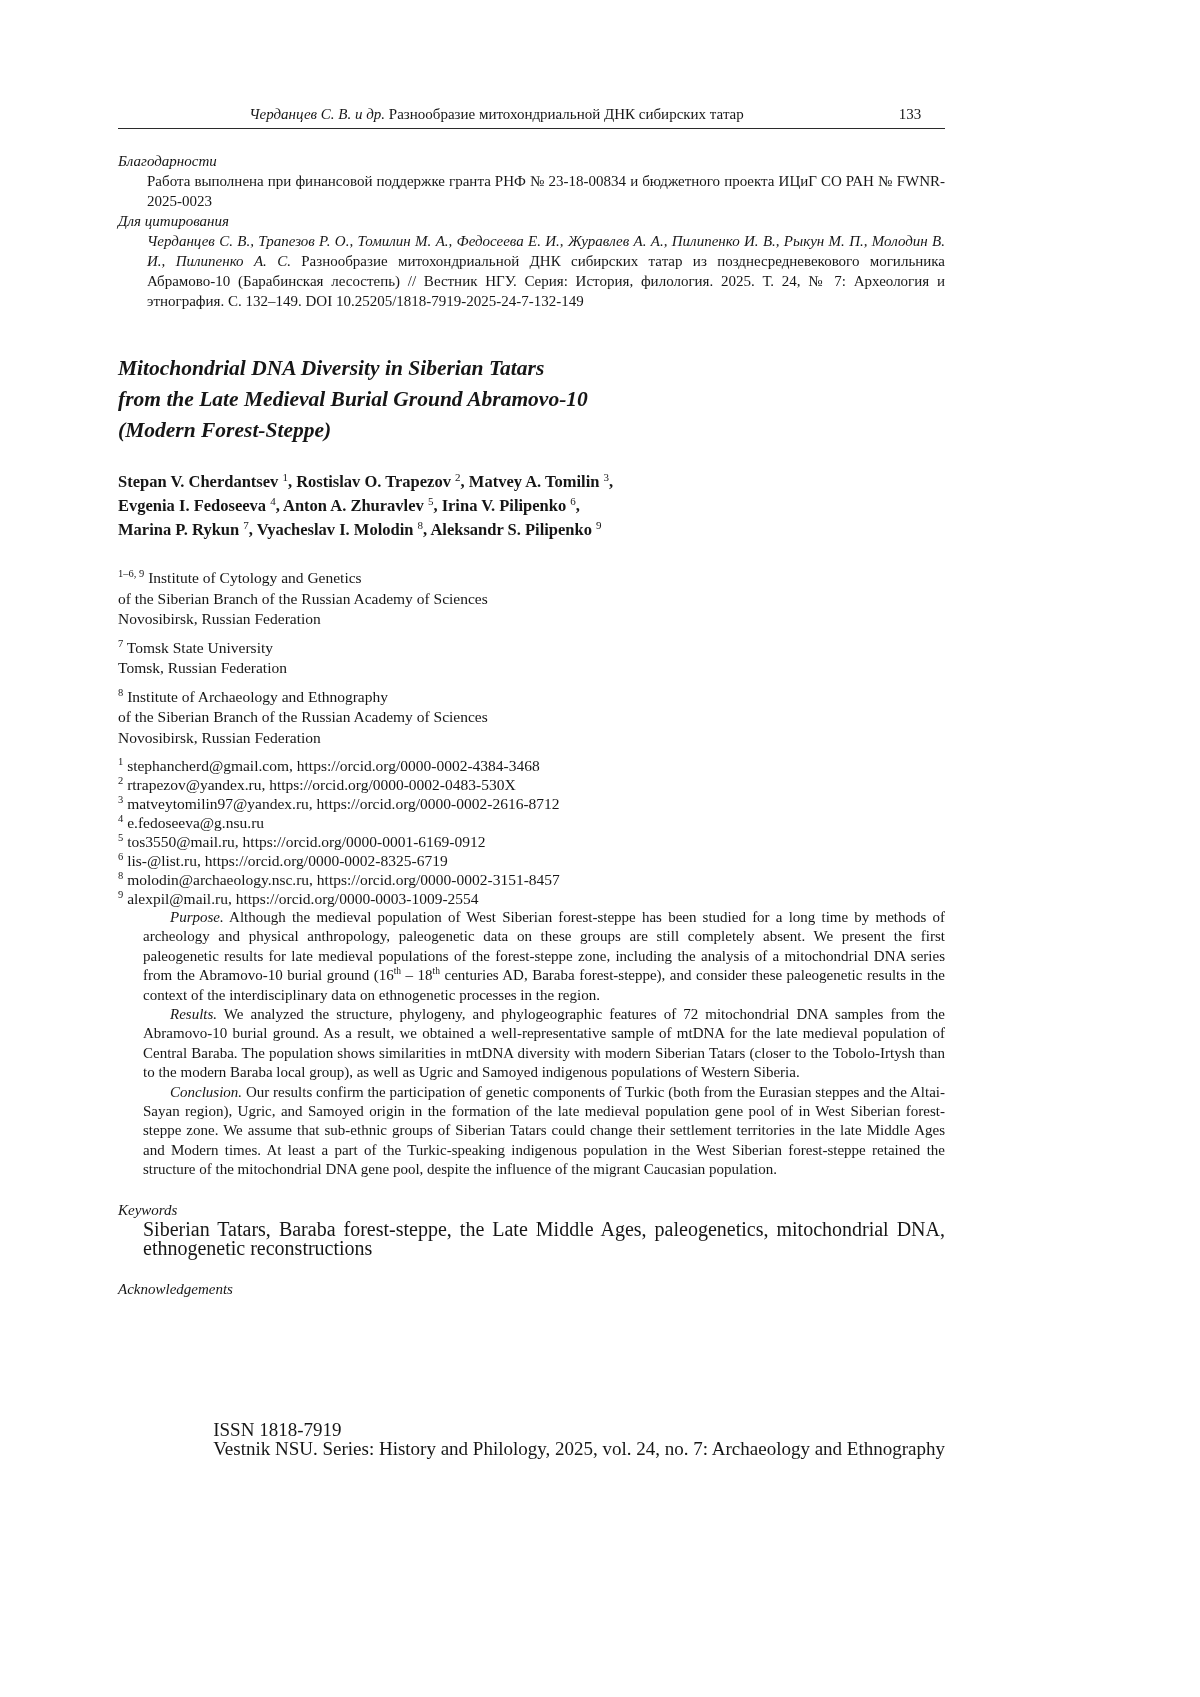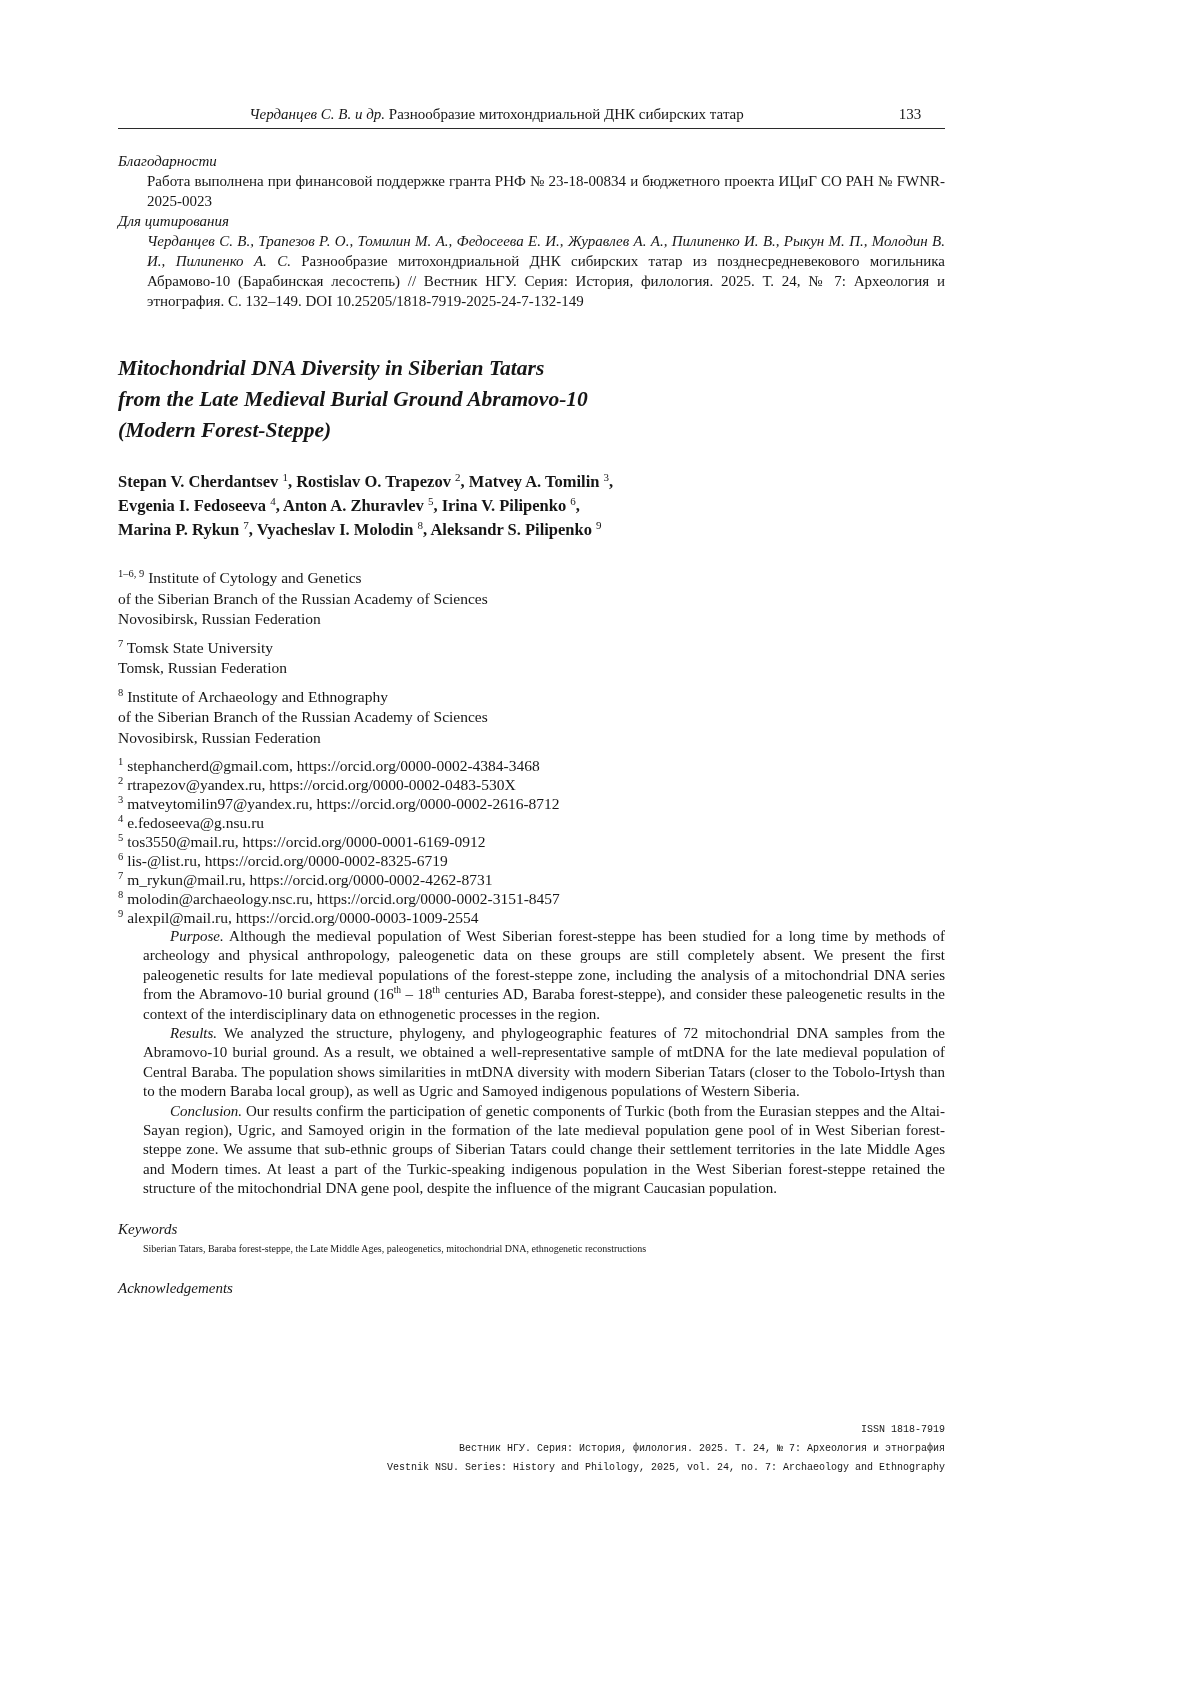--- a/index.html
+++ b/index.html
@@ -84,33 +84,31 @@
     margin-left: 25px;
     text-align: justify;
     font-size: 15px;
     line-height: 19.4px;
     text-indent: 27px;
   }
   .abs-par sup { font-size: 9.5px; vertical-align: super; line-height: 0; }
   .plain-par {
     margin-left: 25px;
     text-align: justify;
-    font-size: 10px;
+    font-size: 20px;
     line-height: 19.4px;
   }
 
   
   .page-footer {
     position: absolute;
     top: 1420px;
     right: 255px;
-    text-align: right;
-    font-size: 10px;
+    font-size: 19px;
     line-height: 19px;
-    font-family: Liberation Mono, monospace;
   }
 </style>
 </head>
 <body>
 
 <div class="content">
 
   <header class="running-head">
     <div class="rh-center">
       <span class="italic">Черданцев С. В. и др.</span><span> Разнообразие митохондриальной ДНК сибирских татар</span>
@@ -167,33 +165,31 @@
     </div>
   </div>
 
   <div class="contacts">
     <div class="contact-line"><sup>1</sup> <span>stephancherd@gmail.com, https://orcid.org/0000-0002-4384-3468</span></div>
     <div class="contact-line"><sup>2</sup> <span>rtrapezov@yandex.ru, https://orcid.org/0000-0002-0483-530X</span></div>
     <div class="contact-line"><sup>3</sup> <span>matveytomilin97@yandex.ru, https://orcid.org/0000-0002-2616-8712</span></div>
     <div class="contact-line"><sup>4</sup> <span>e.fedoseeva@g.nsu.ru</span></div>
     <div class="contact-line"><sup>5</sup> <span>tos3550@mail.ru, https://orcid.org/0000-0001-6169-0912</span></div>
     <div class="contact-line"><sup>6</sup> <span>lis-@list.ru, https://orcid.org/0000-0002-8325-6719</span></div>
-    <div class="contact-line"><sup>7</sup> <span>m_rykun@mail.ru, https://orcid.org/0000-0002-4262-8731</span></div>
     <div class="contact-line"><sup>8</sup> <span>molodin@archaeology.nsc.ru, https://orcid.org/0000-0002-3151-8457</span></div>
     <div class="contact-line"><sup>9</sup> <span>alexpil@mail.ru, https://orcid.org/0000-0003-1009-2554</span></div>
   </div>
 
   <p class="abs-par"><span class="italic">Purpose.</span> <span>Although the medieval population of West Siberian forest-steppe has been studied for a long time by methods of archeology and physical anthropology, paleogenetic data on these groups are still completely absent. We present the first paleogenetic results for late medieval populations of the forest-steppe zone, including the analysis of a mitochondrial DNA series from the Abramovo-10 burial ground (16</span><sup>th</sup><span> – 18</span><sup>th</sup><span> centuries AD, Baraba forest-steppe), and consider these paleogenetic results in the context of the interdisciplinary data on ethnogenetic processes in the region.</span></p>
   <p class="abs-par"><span class="italic">Results.</span> <span>We analyzed the structure, phylogeny, and phylogeographic features of 72 mitochondrial DNA samples from the Abramovo-10 burial ground. As a result, we obtained a well-representative sample of mtDNA for the late medieval population of Central Baraba. The population shows similarities in mtDNA diversity with modern Siberian Tatars (closer to the Tobolo-Irtysh than to the modern Baraba local group), as well as Ugric and Samoyed indigenous populations of Western Siberia.</span></p>
   <p class="abs-par"><span class="italic">Conclusion.</span> <span>Our results confirm the participation of genetic components of Turkic (both from the Eurasian steppes and the Altai-Sayan region), Ugric, and Samoyed origin in the formation of the late medieval population gene pool of in West Siberian forest-steppe zone. We assume that sub-ethnic groups of Siberian Tatars could change their settlement territories in the late Middle Ages and Modern times. At least a part of the Turkic-speaking indigenous population in the West Siberian forest-steppe retained the structure of the mitochondrial DNA gene pool, despite the influence of the migrant Caucasian population.</span></p>
 
   <div class="section-heading italic">Keywords</div>
   <p class="plain-par">Siberian Tatars, Baraba forest-steppe, the Late Middle Ages, paleogenetics, mitochondrial DNA, ethnogenetic reconstructions</p>
 
   <div class="section-heading italic">Acknowledgements</div>
 
 </div>
 
 <footer class="page-footer">
   <div>ISSN 1818-7919</div>
-  <div>Вестник НГУ. Серия: История, филология. 2025. Т. 24, № 7: Археология и этнография</div>
   <div>Vestnik NSU. Series: History and Philology, 2025, vol. 24, no. 7: Archaeology and Ethnography</div>
 </footer>
 
 </body></html>

